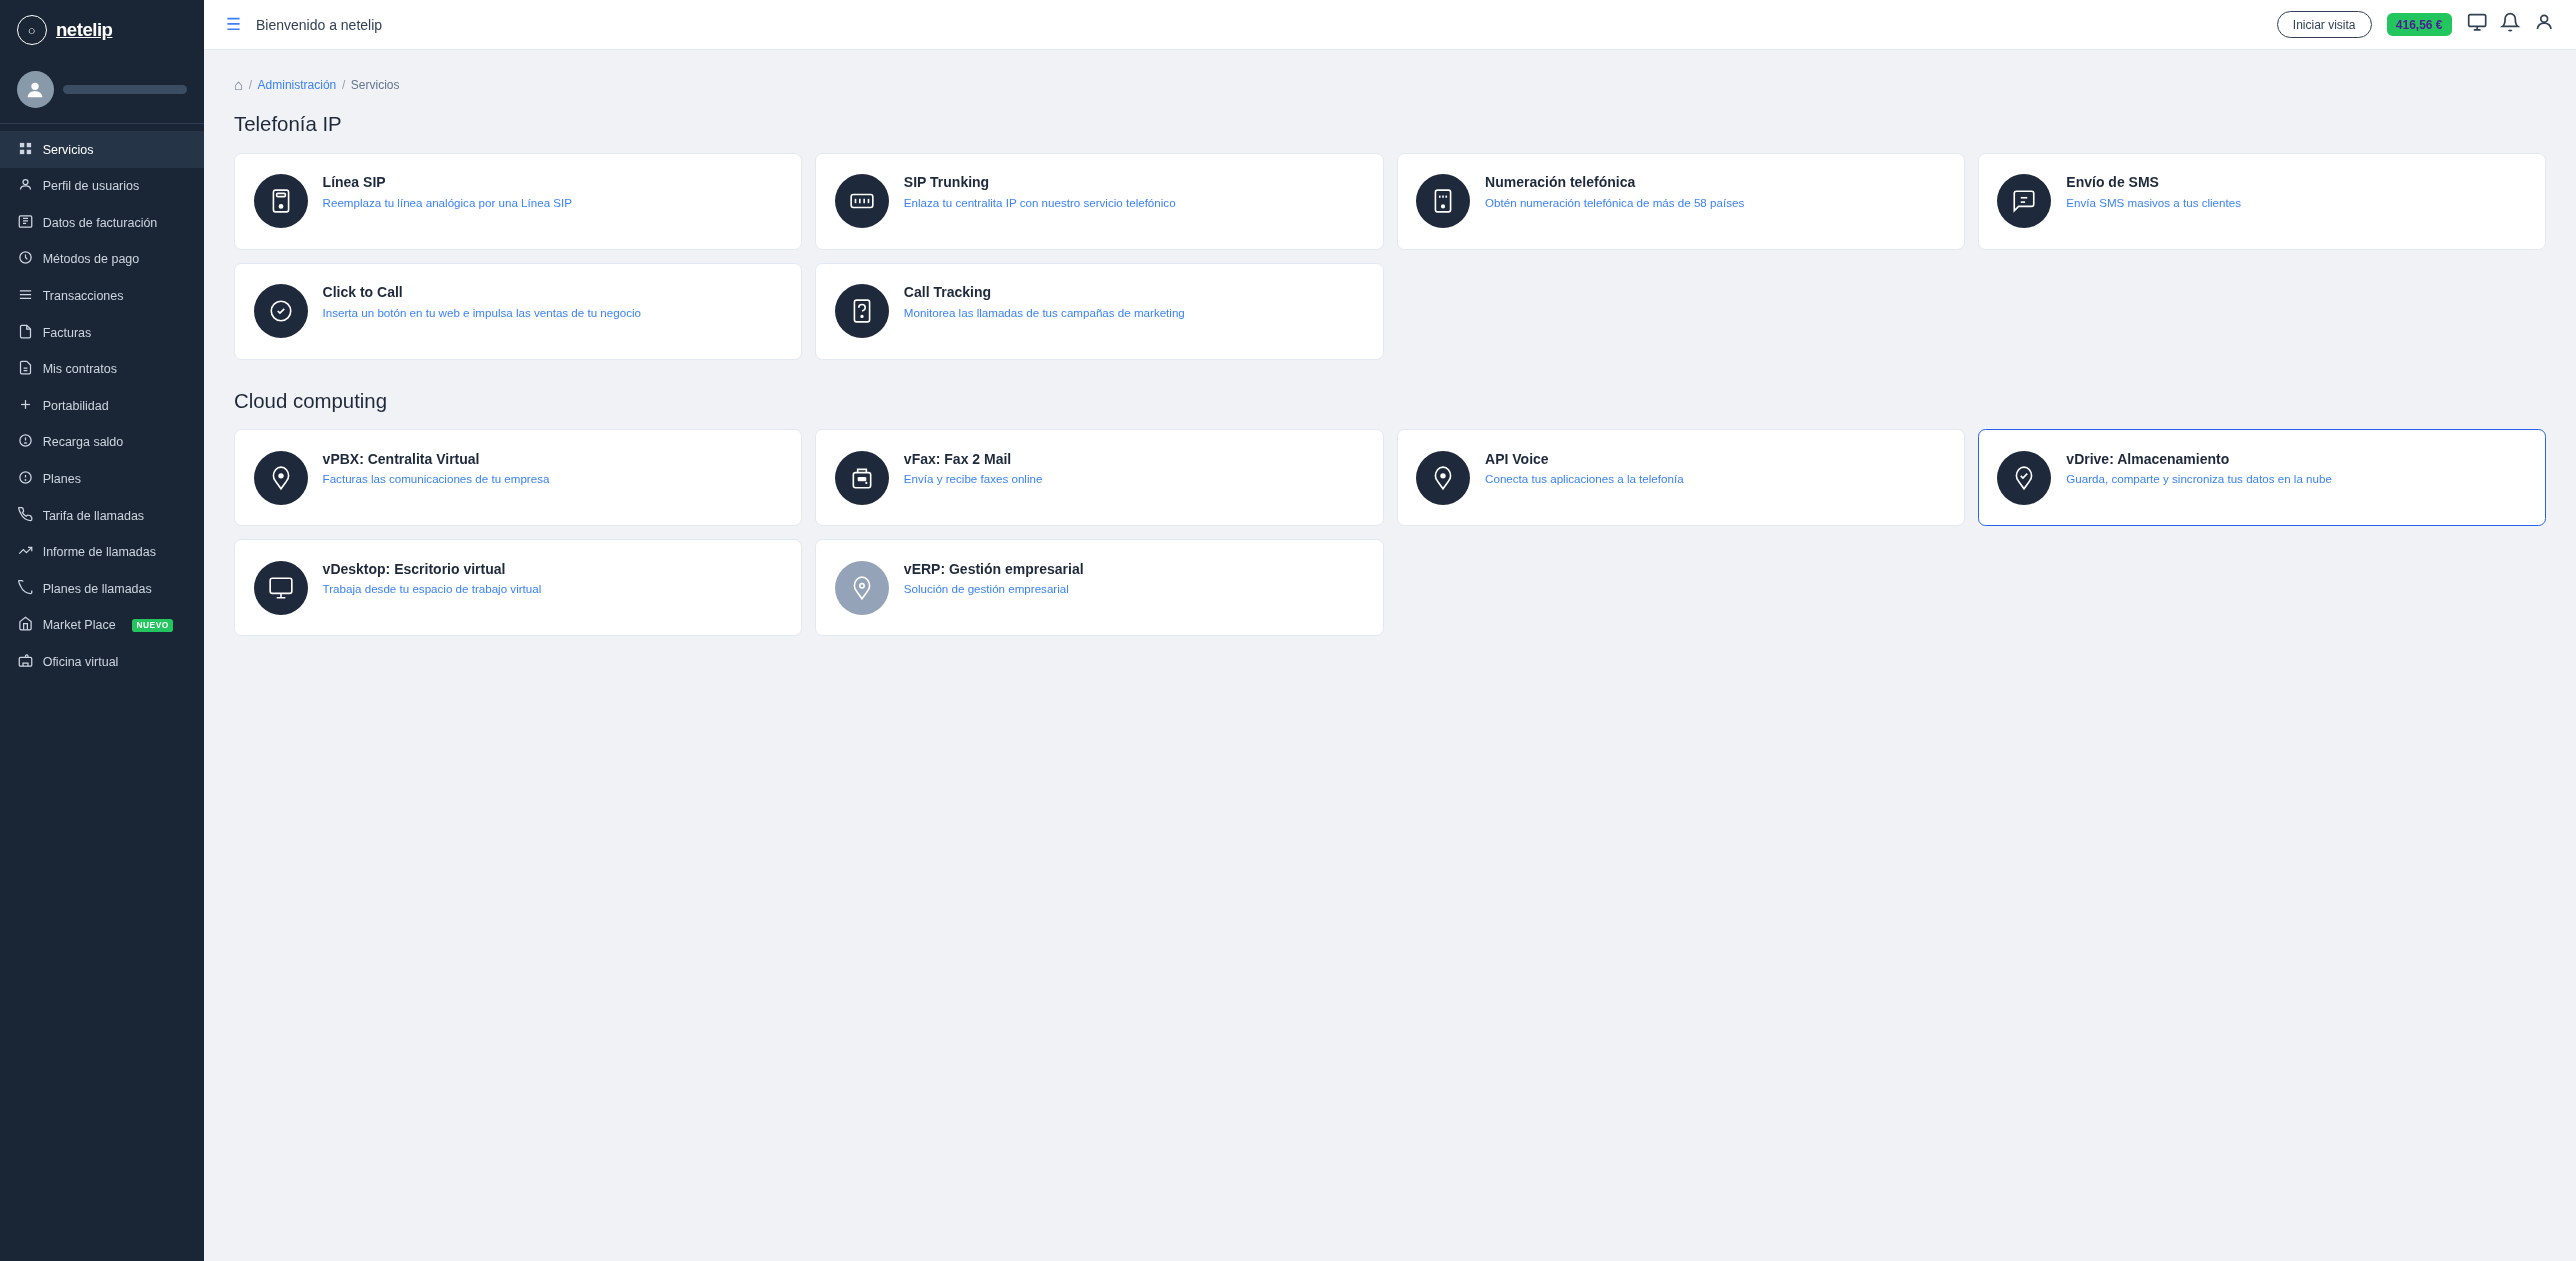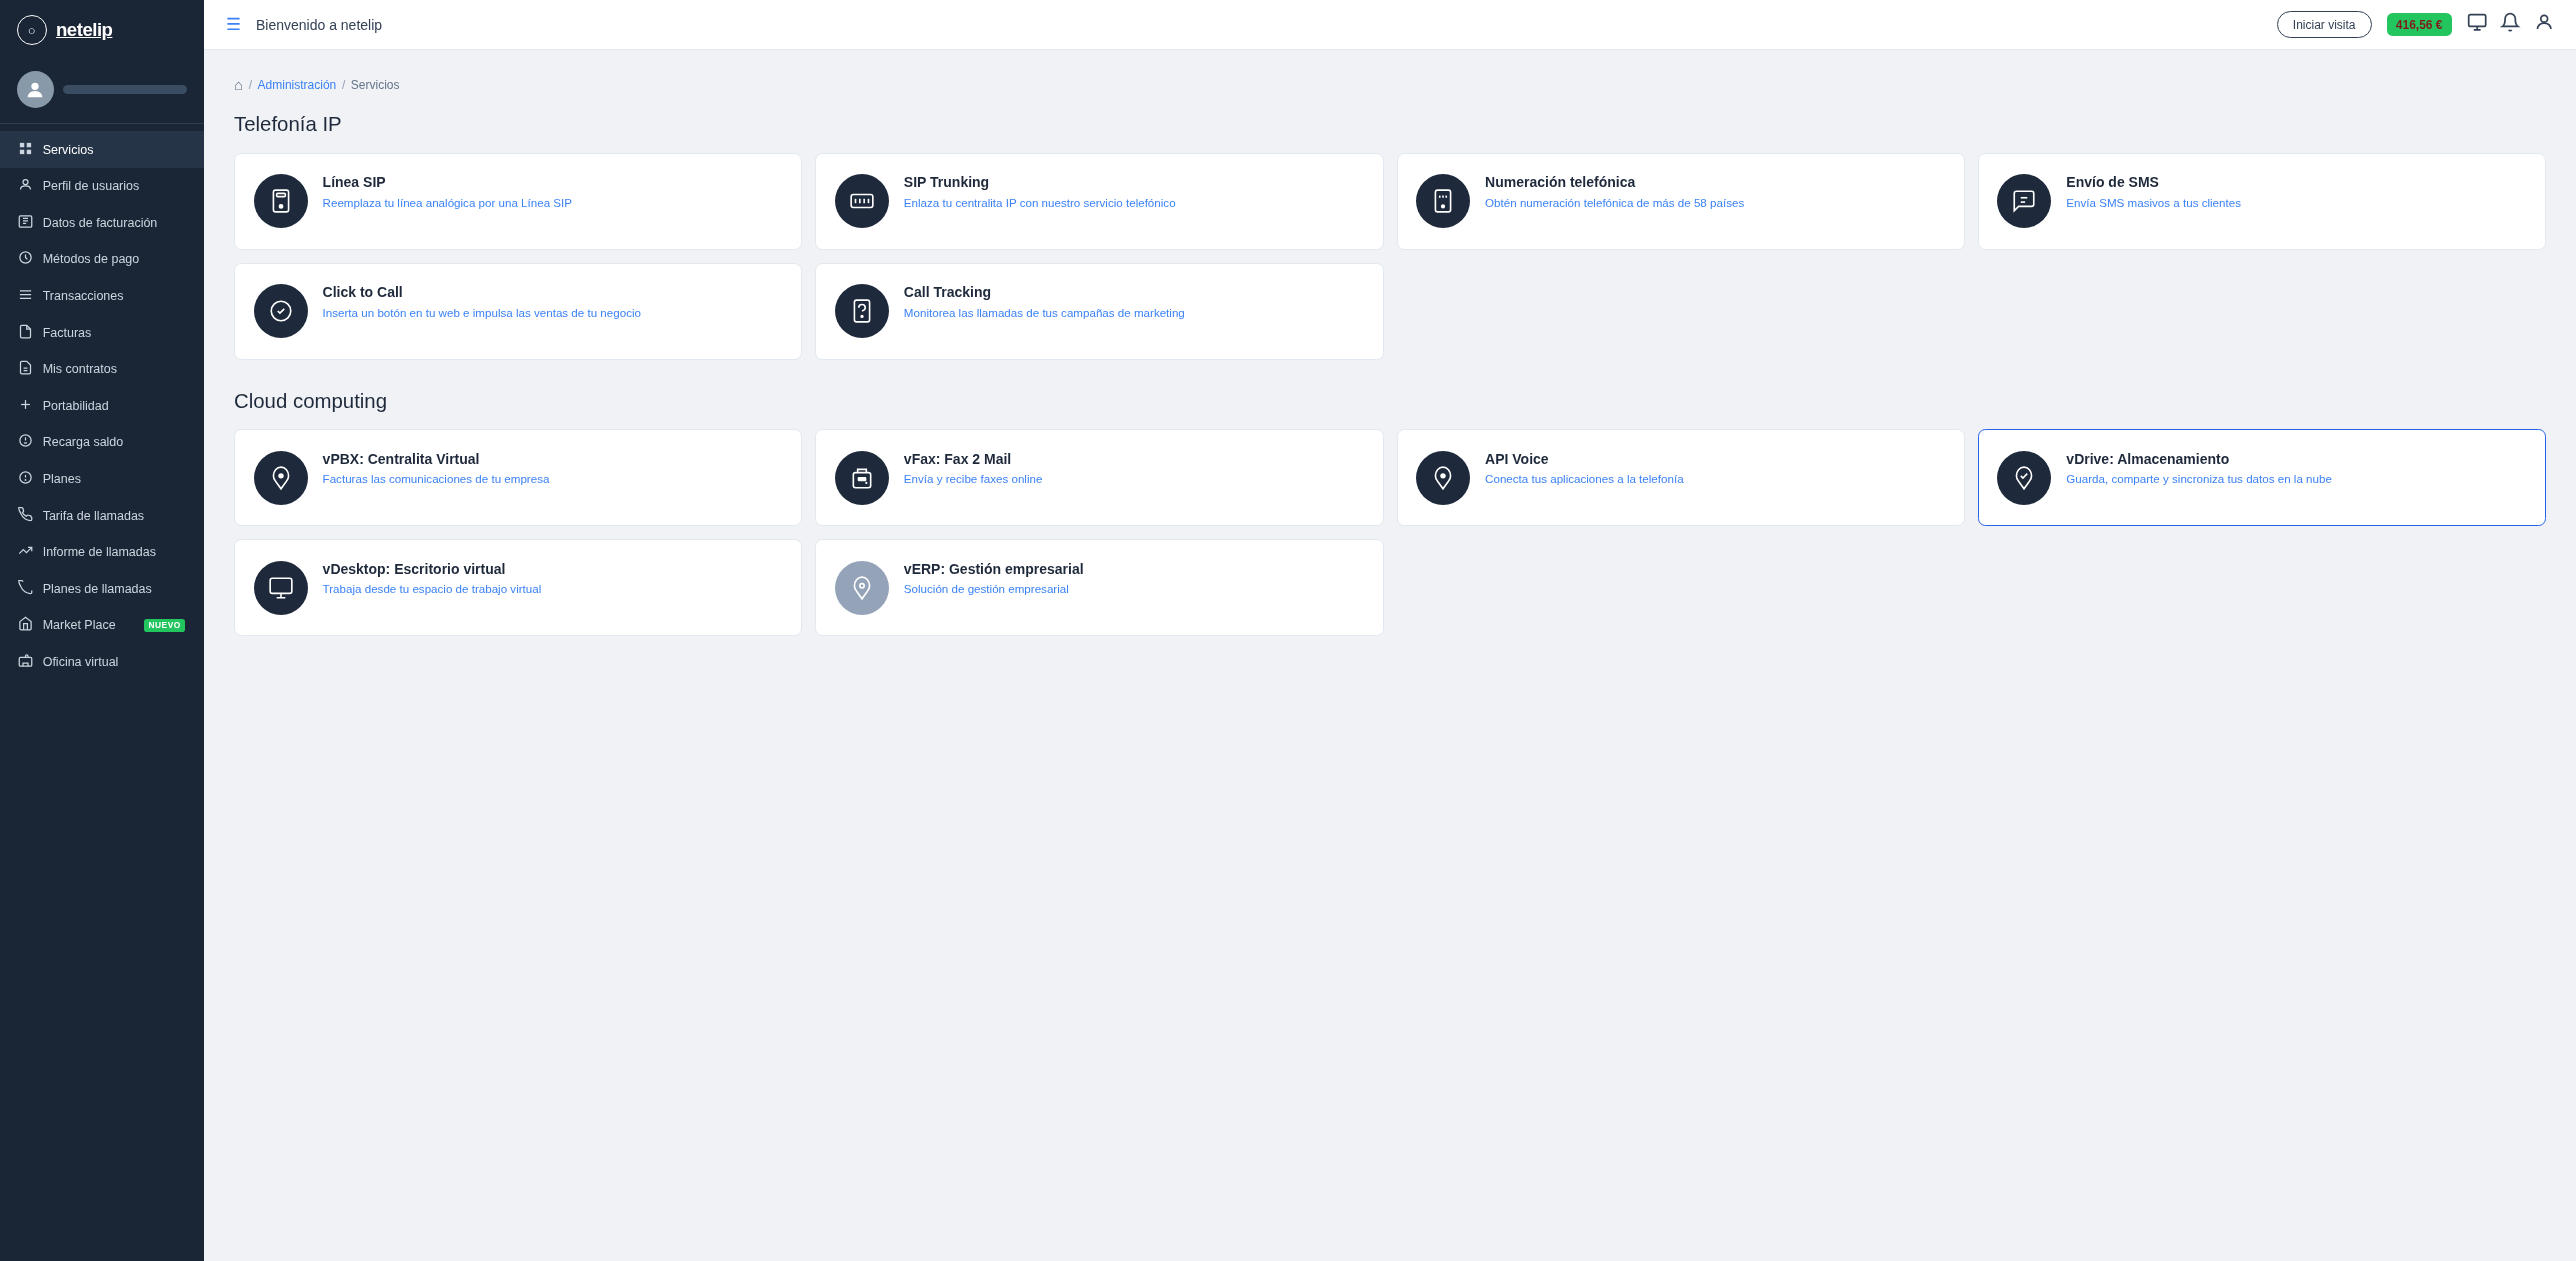--- a/index.html
+++ b/index.html
@@ -78,21 +78,21 @@
     .nav-item .nav-icon {
       width: 16.7px; text-align: center; font-size: 13px; flex-shrink: 0;
     }
     .badge-nuevo {
       background: #22c55e;
       color: #fff;
       font-size: 8.4px;
       font-weight: 700;
       padding: 1.9px 4.6px;
       border-radius: 2.8px;
-      margin-left: 19px;
+      margin-left: 7px;
       letter-spacing: 0.5px;
     }
 
     
     .main {
       flex: 1;
       display: flex;
       flex-direction: column;
       overflow: hidden;
     }
@@ -120,21 +120,21 @@
       border: 0.9px solid #334155;
       background: #fff;
       padding: 5.6px 15px;
       border-radius: 18.6px;
       font-size: 12px;
       color: #334155;
       cursor: pointer;
     }
     .balance-badge {
       background: #22c55e;
-      color: #7f1d1d;
+      color: #4c1d95;
       font-size: 12px;
       font-weight: 700;
       padding: 4.6px 9.3px;
       border-radius: 5.6px;
       cursor: pointer;
     }
     .header-icons {
       display: flex;
       align-items: center;
       gap: 13px;

